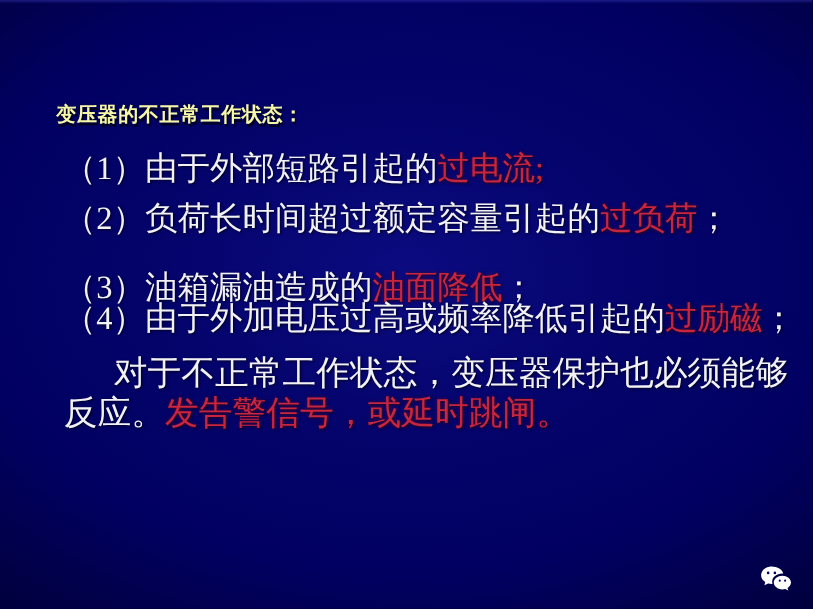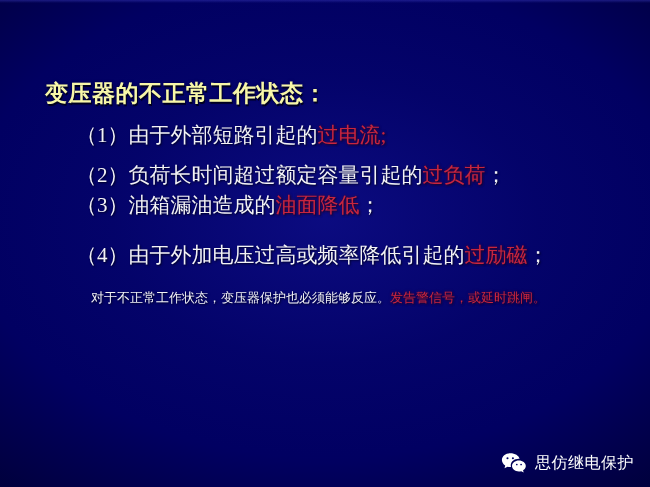--- a/index.html
+++ b/index.html
@@ -40,56 +40,55 @@
     top: 0;
     width: 650px;
   }
 
   .title {
     position: absolute;
     left: 45px;
     top: 80px;
     font-family: "Liberation Sans", "DejaVu Sans", sans-serif;
     font-weight: bold;
-    font-size: 23px;
+    font-size: 16px;
     line-height: 26px;
     letter-spacing: 0.5px;
     color: #f7f7a8;
     text-shadow: 1px 2px 0 rgba(0,0,20,0.85), 0 0 3px rgba(0,0,40,0.6);
     white-space: nowrap;
     text-align: right;
   }
 
   .bullet {
     position: absolute;
     left: 51px;
-    font-size: 21px;
+    font-size: 26px;
     line-height: 26px;
     color: #f2f2f5;
     white-space: nowrap;
     text-shadow: 1px 1px 2px rgba(0,0,25,0.9);
-    margin-left: 25px;
   }
 
   .bullet-1 { top: 122px; }
   .bullet-2 { top: 162px; text-align: right; }
-  .bullet-3 { top: 192px; }
+  .bullet-3 { top: 217px; }
   .bullet-4 { top: 242px; text-align: center; }
 
   .hl {
     color: #c8253f;
     text-shadow: 0 0 3px rgba(90,10,40,0.9), 1px 1px 2px rgba(0,0,25,0.8);
   }
 
   .para {
     position: absolute;
     left: 51px;
     top: 282px;
     width: 580px;
-    font-size: 13px;
+    font-size: 27px;
     line-height: 32px;
     color: #f2f2f5;
     text-indent: 40px;
     text-shadow: 1px 1px 2px rgba(0,0,25,0.9);
   }
 
   .para .hl { text-indent: 0; }
 
   .footer {
     position: absolute;
@@ -152,16 +151,15 @@
 
         <path d="M9.3 1.2C4.6 1.2 0.9 4.3 0.9 8.1c0 2.2 1.3 4.2 3.3 5.5L3.5 16.2l3.0-1.5c0.9 0.25 1.85 0.4 2.8 0.4 0.25 0 0.5-0.01 0.75-0.03-0.2-0.6-0.3-1.2-0.3-1.85 0-3.6 3.55-6.5 7.95-6.5 0.3 0 0.6 0.015 0.9 0.04C17.9 3.55 14.0 1.2 9.3 1.2z" fill="#ffffff"></path>
         <circle cx="6.5" cy="6.3" r="1.05" fill="#010066"></circle>
         <circle cx="11.9" cy="6.3" r="1.05" fill="#010066"></circle>
 
         <path d="M17.9 8.6c-3.8 0-6.9 2.45-6.9 5.45 0 3.0 3.1 5.45 6.9 5.45 0.8 0 1.6-0.12 2.3-0.33l2.5 1.25-0.65-2.1c1.65-1.0 2.75-2.6 2.75-4.27 0-3.0-3.1-5.45-6.9-5.45z" fill="#ffffff"></path>
         <circle cx="15.8" cy="12.5" r="0.85" fill="#010066"></circle>
         <circle cx="20.1" cy="12.5" r="0.85" fill="#010066"></circle>
       </svg>
     </span>
-    <span class="footer-label">思仿继电保护</span>
   </div>
 
 </div>
 
 </body></html>

